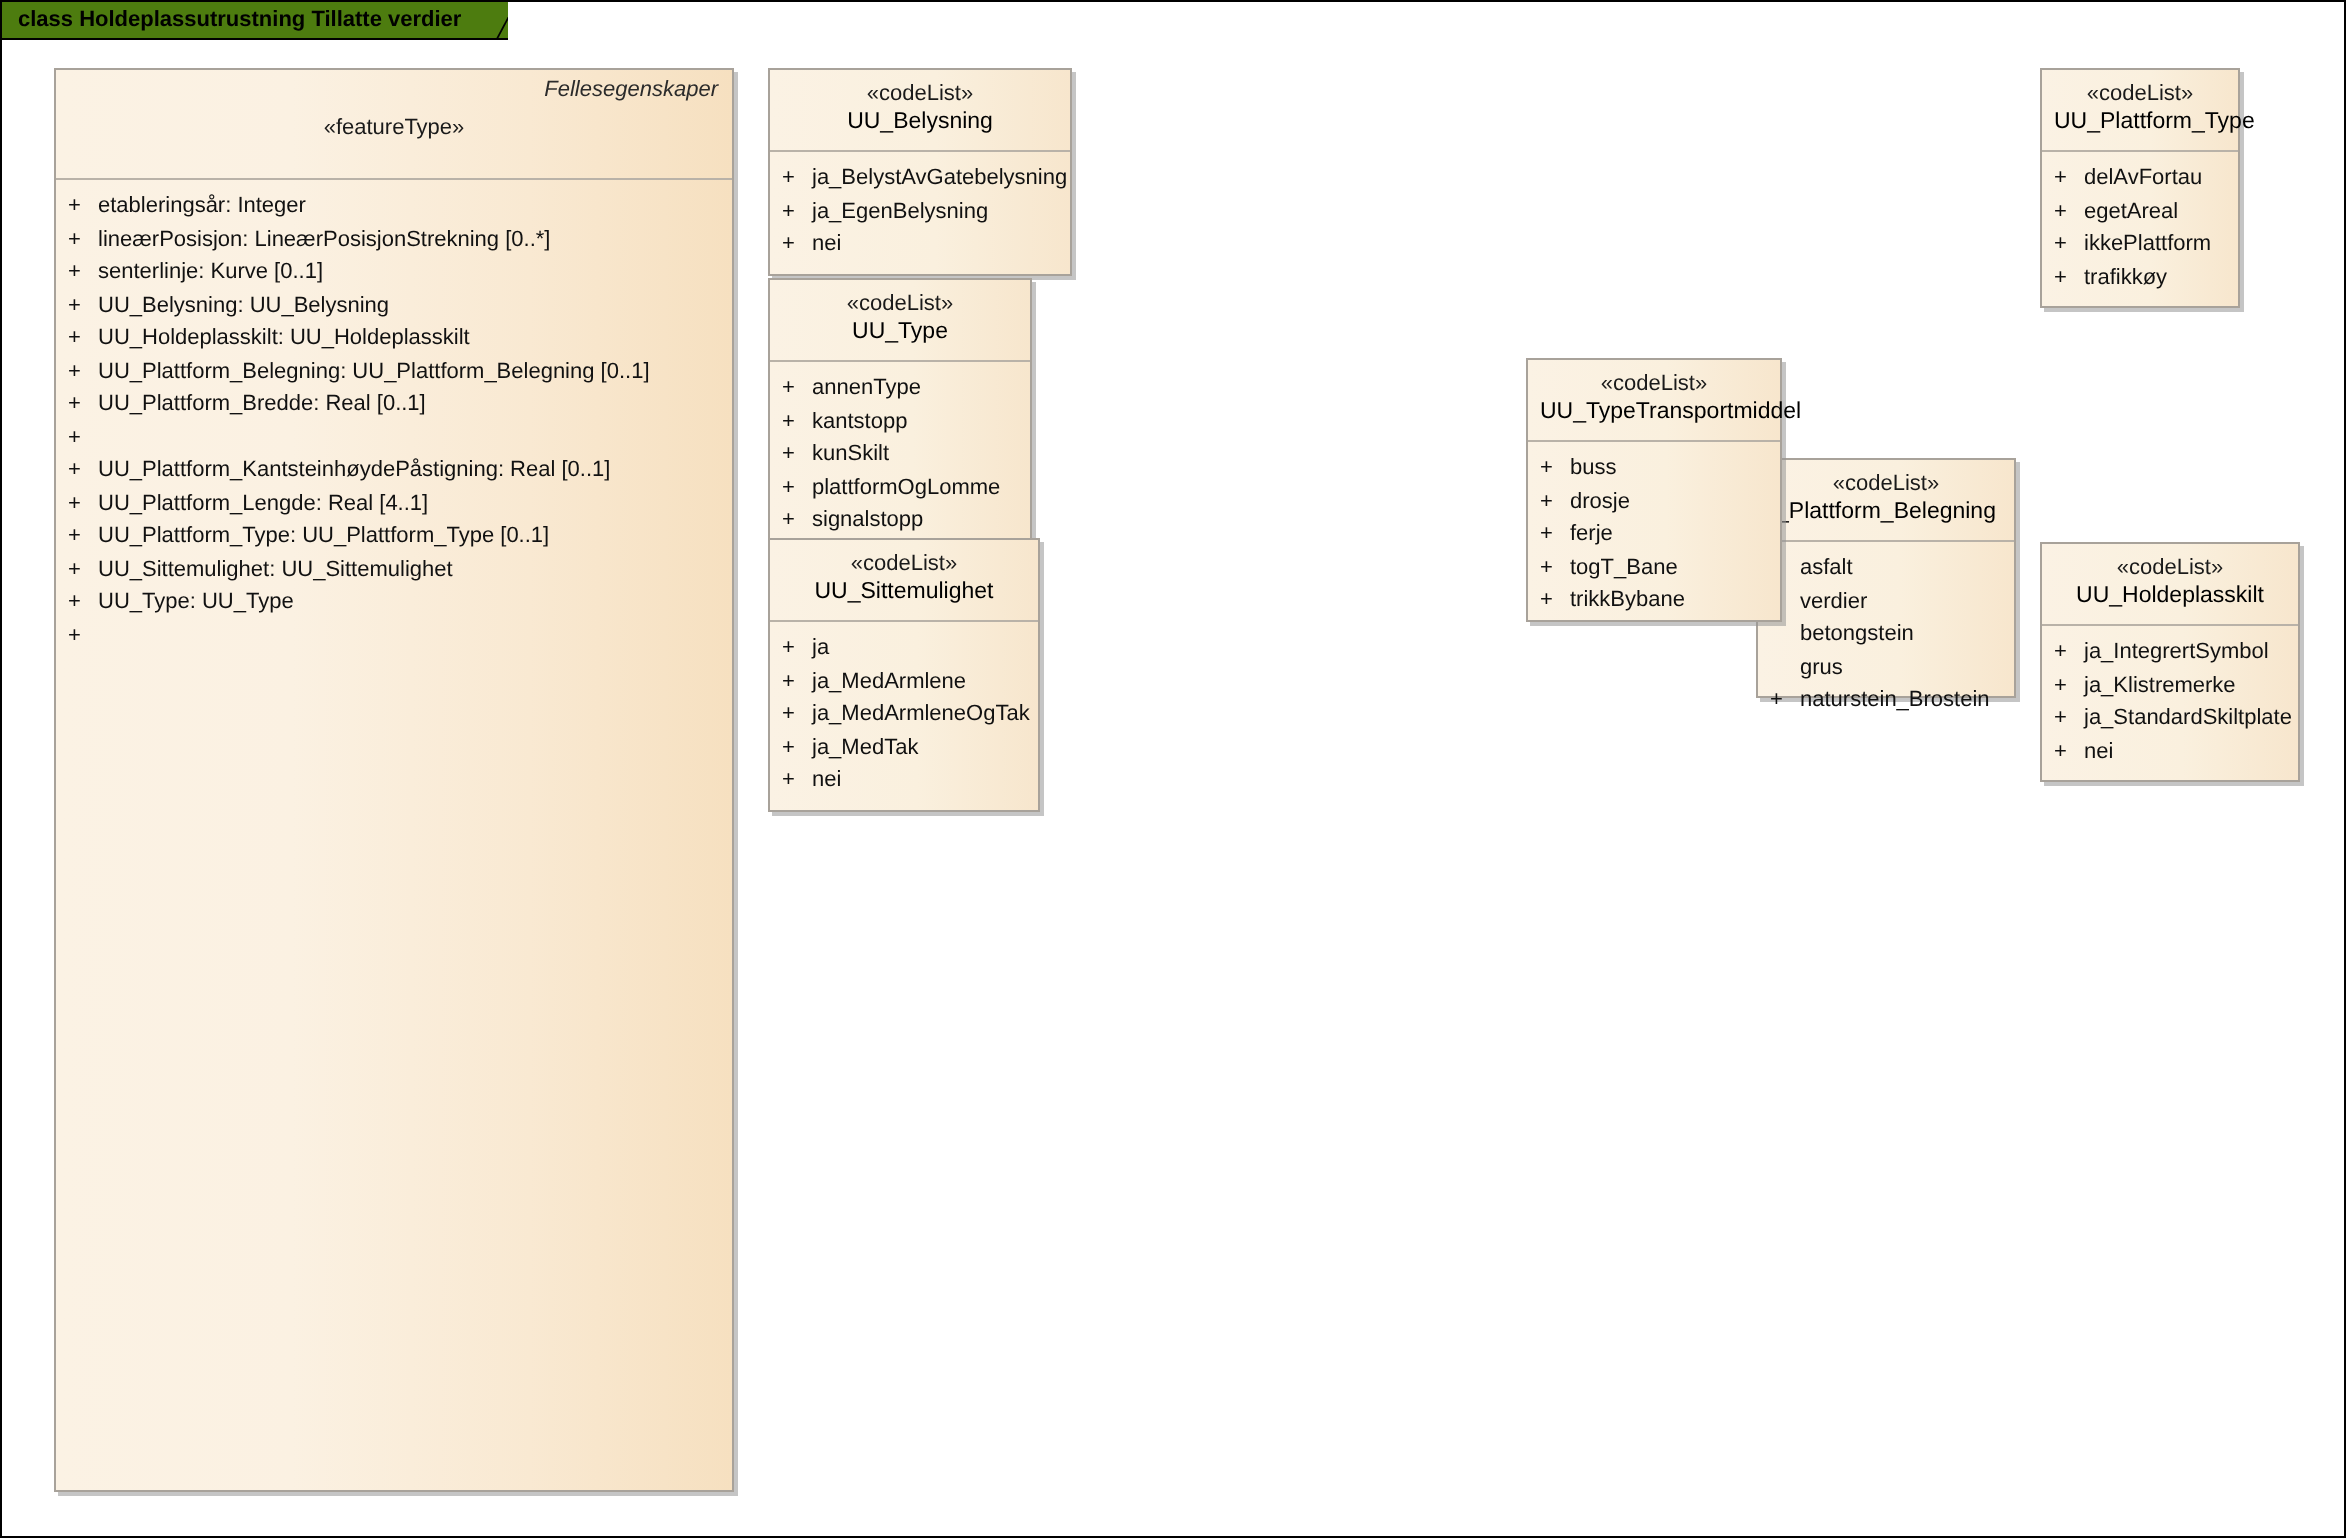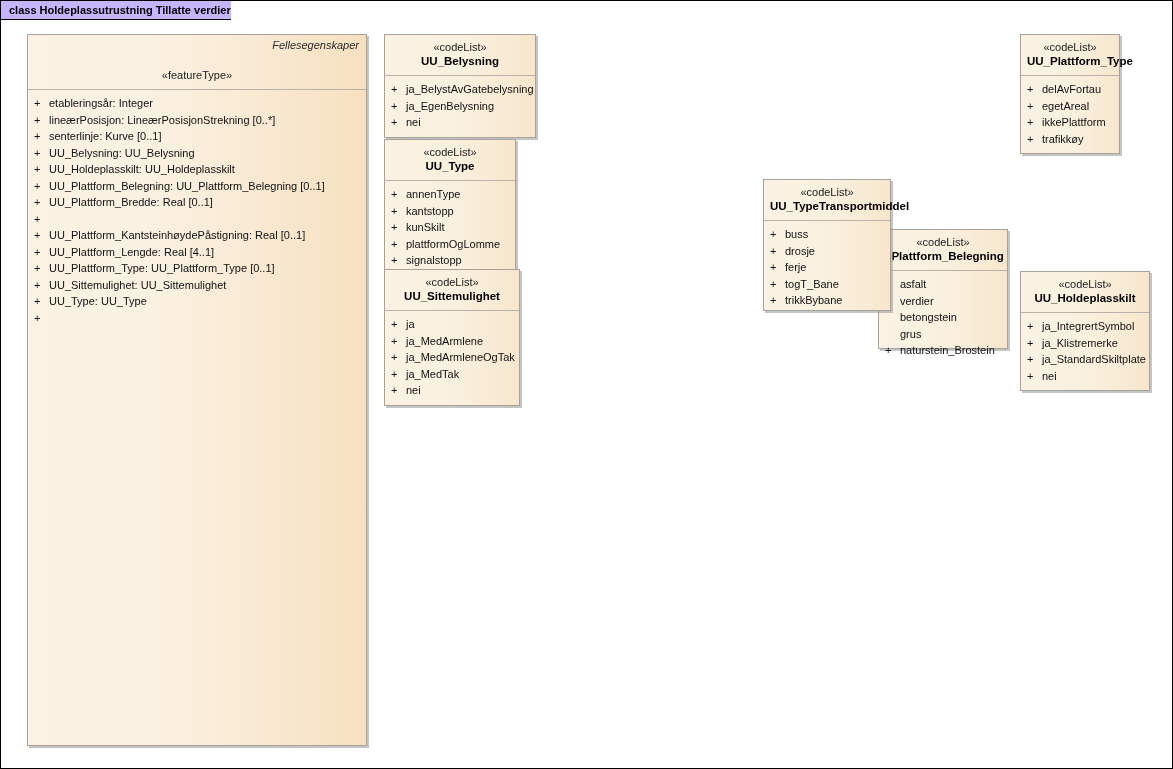--- a/index.html
+++ b/index.html
@@ -23,27 +23,26 @@
   }
 
   
   .diagram-tab {
     position: absolute;
     left: 0px;
     top: 0px;
     height: 19px;
     display: flex;
     align-items: center;
-    background: #c4b5fd;
+    background: #4d7c0f;
     border-bottom: 1px solid #000000;
     padding-left: 8px;
     padding-right: 0px;
     box-sizing: border-box;
     z-index: 50;
-    flex-direction: column;
   }
   .diagram-tab-label {
     font-size: 11px;
     font-weight: bold;
     color: #000000;
     white-space: nowrap;
     line-height: 18px;
   }
   .diagram-tab-slant {
     width: 17px;
@@ -90,21 +89,21 @@
     white-space: nowrap;
   }
   .uml-stereo {
     font-size: 11px;
     color: #1a1a1a;
     line-height: 14px;
     white-space: nowrap;
   }
   .uml-name {
     font-size: 11.5px;
-    font-weight: bold;
+    font-weight: normal;
     color: #000000;
     line-height: 15px;
     white-space: nowrap;
   }
   .uml-sep {
     height: 1px;
     background: #b9b2a8;
     font-size: 0;
     line-height: 0;
   }
@@ -133,21 +132,21 @@
   }
 
   
   #mainClass {
     left: 26px;
     top: 33px;
     width: 340px;
     height: 712px;
   }
   #mainClass .uml-head {
-    padding-top: 16px;
+    padding-top: 5px;
     padding-bottom: 8px;
     height: 54px;
     box-sizing: border-box;
   }
   #mainClass .uml-stereo { margin-top: 17px; text-align: center; }
 
   
   #belysning      { left: 383px;  top: 33px;  width: 152px; }
   #type           { left: 383px;  top: 138px; width: 132px; }
   #sittemulighet  { left: 383px;  top: 268px; width: 136px; }

